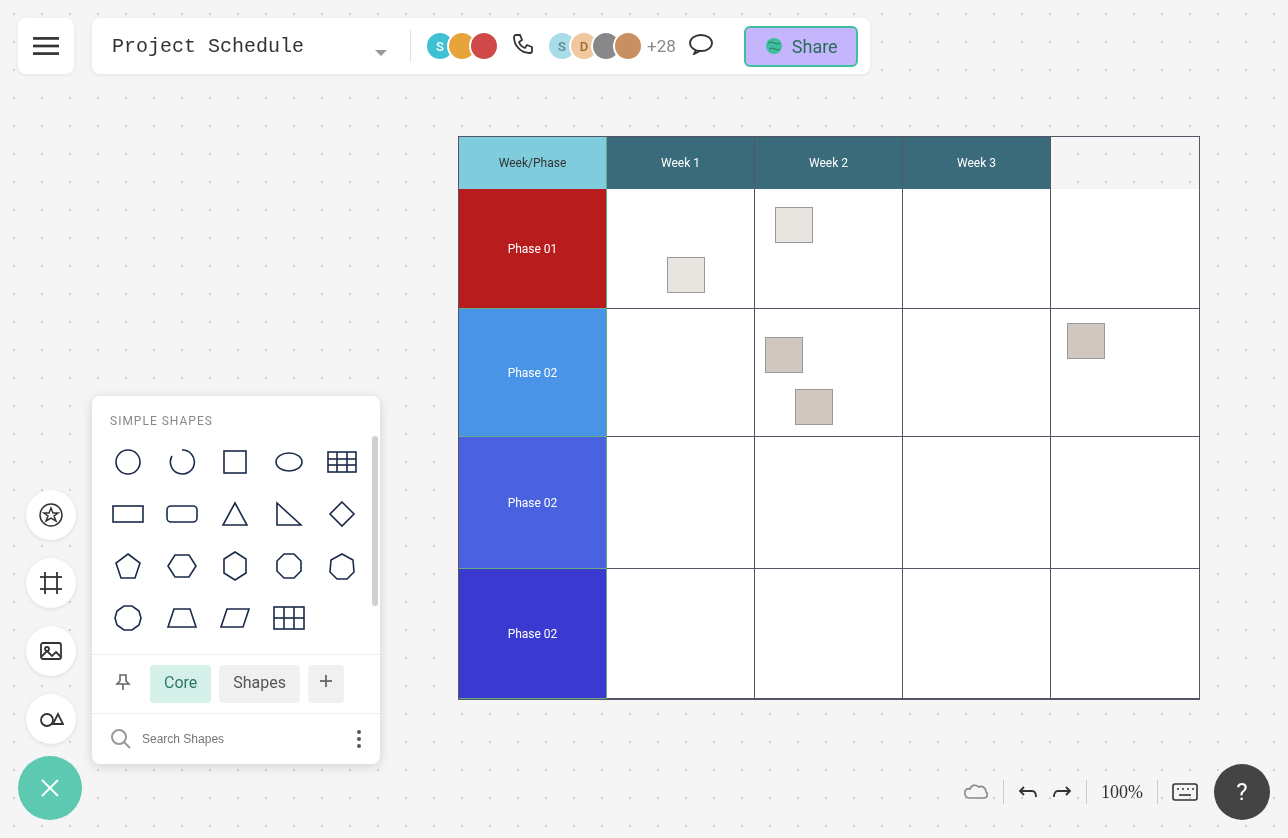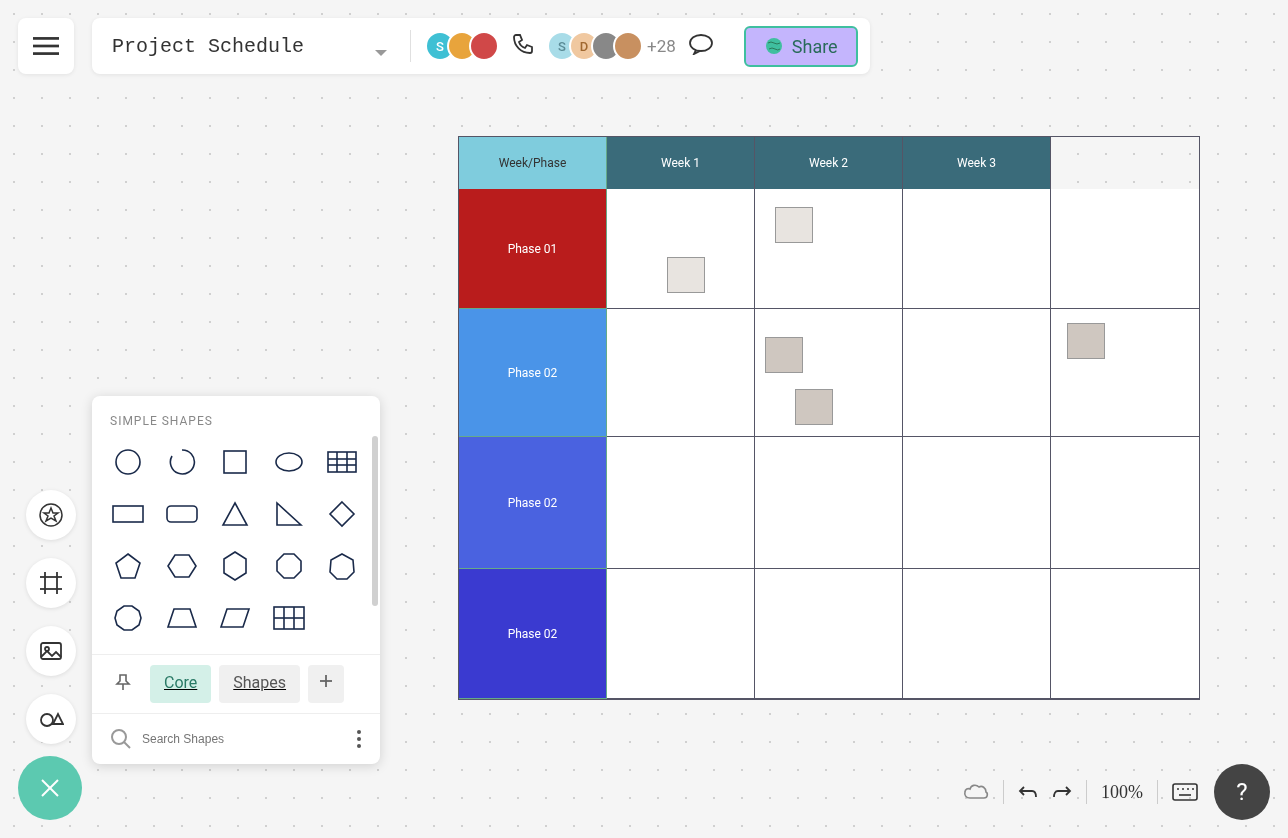--- a/index.html
+++ b/index.html
@@ -109,21 +109,21 @@
 .shapes-grid {
   display: grid;
   grid-template-columns: repeat(5, 1fr);
   gap: 16px;
   padding: 8px 18px 18px;
 }
 .shape-cell {
   width: 36px; height: 36px; display: flex; align-items: center; justify-content: center; cursor: pointer;
 }
 .shape-tabs {
-  display: flex; gap: 8px; padding: 10px 12px; border-top: 1px solid #eee; text-decoration: underline;
+  display: flex; gap: 8px; padding: 10px 12px; border-top: 1px solid #eee;
 }
 .tab-chip {
   padding: 8px 14px; border-radius: 4px; font-size: 16px; color: #555; cursor: pointer;
   background: #f0f0f0;
 }
 .tab-chip.active { background: #d4f0e8; color: #2a7a66; }
 .tab-chip.icon { background: transparent; padding: 8px 10px; }
 .search-row {
   display: flex; align-items: center; padding: 14px 18px; border-top: 1px solid #eee; gap: 10px;
 }

